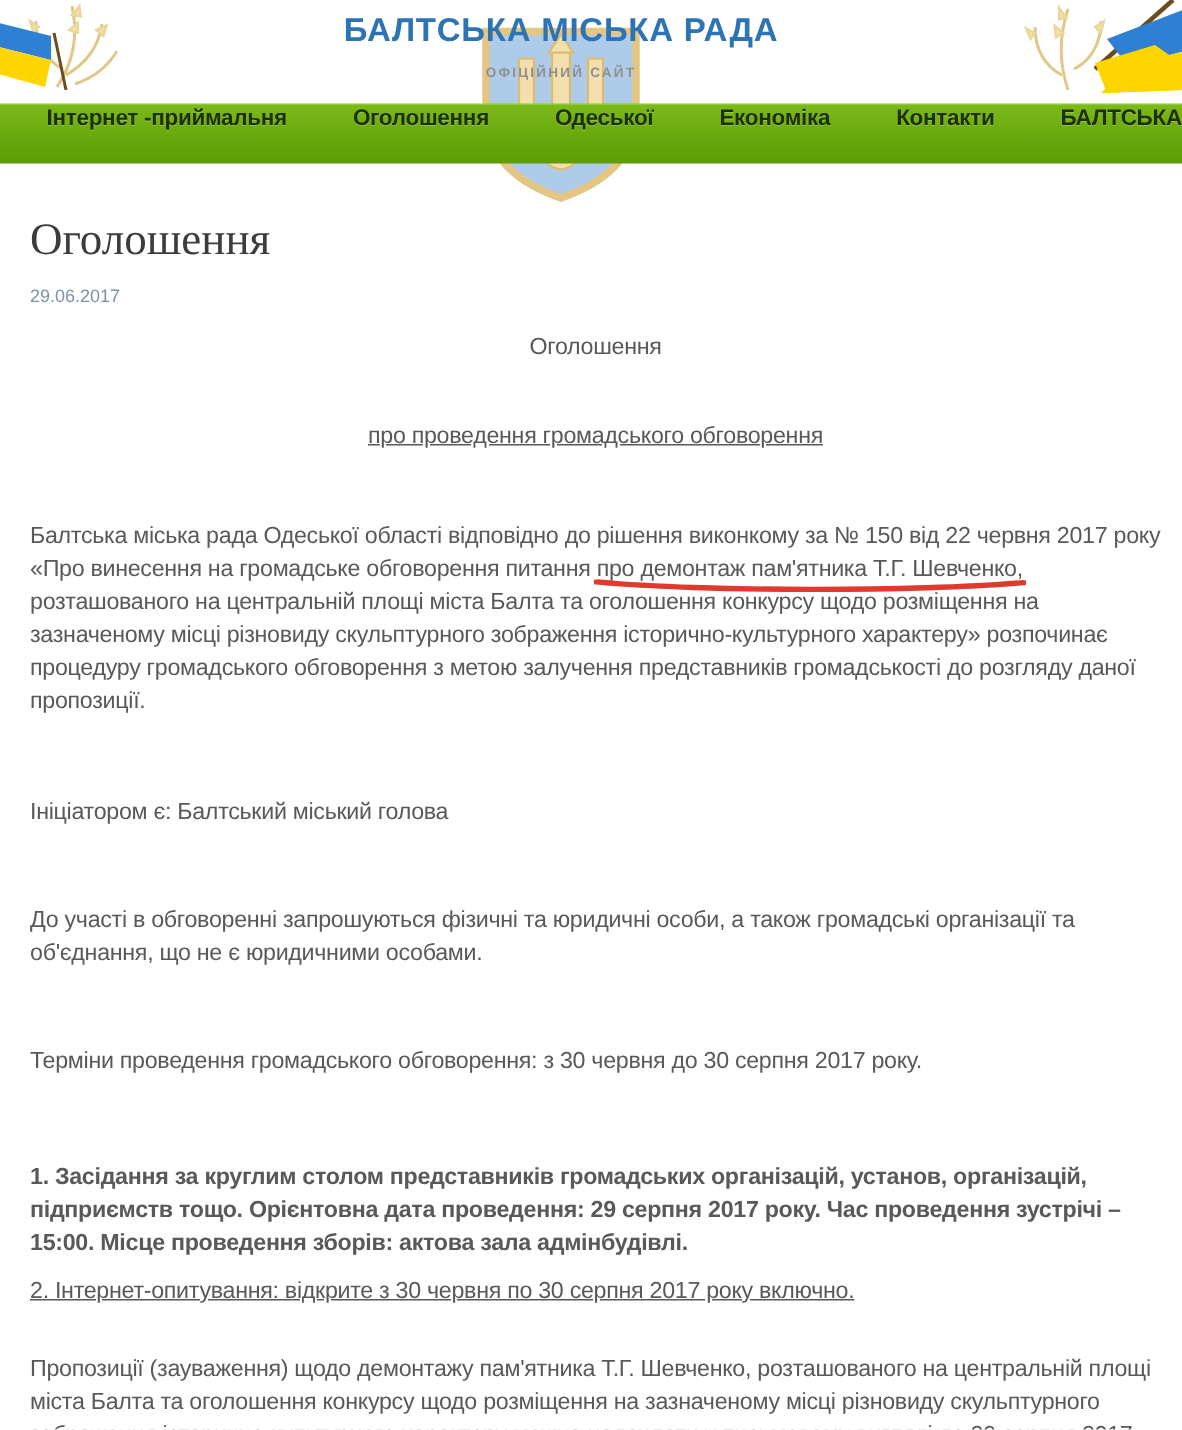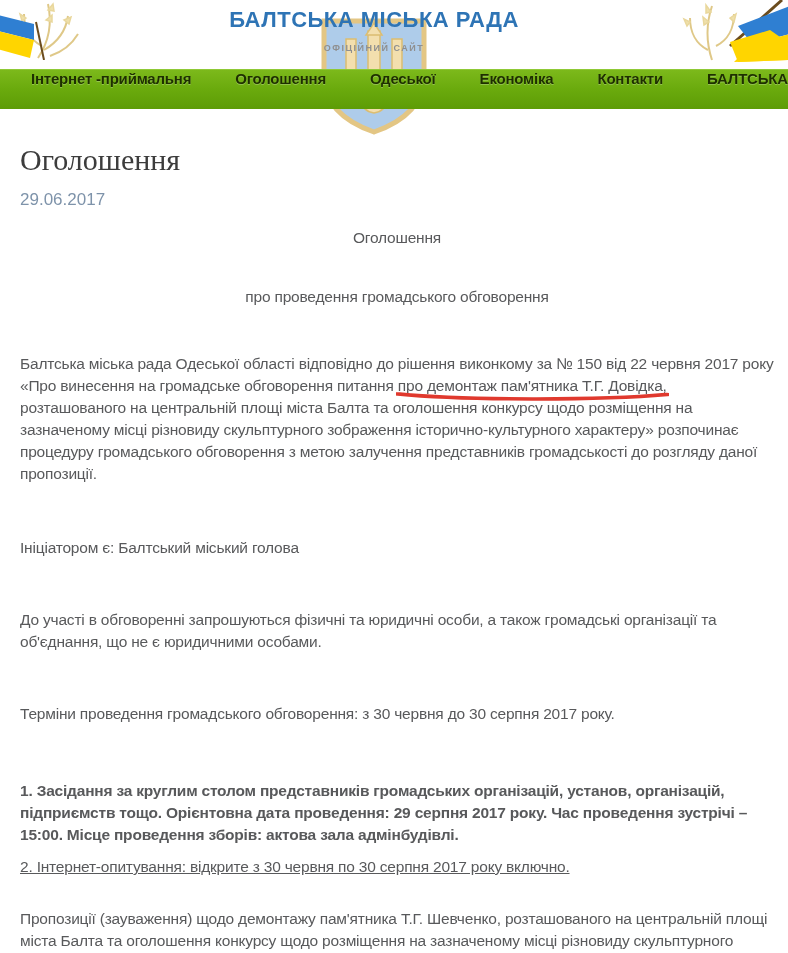--- a/index.html
+++ b/index.html
@@ -24,25 +24,25 @@
       border-top:1px solid #8fc936;}
   nav ul{list-style:none;margin:0;padding:0 0 0 16px;display:flex;align-items:flex-start;height:100%;}
   nav li{padding:0 15px;margin-right:14px;font-size:15px;font-weight:bold;
       color:#1e2f00;letter-spacing:-.2px;cursor:pointer;
       text-shadow:0 1px 0 rgba(255,255,255,.25);white-space:nowrap;}
 
   
   article{position:relative;z-index:2;padding:0 14px 0 20px;}
   h1{margin:34px 0 0 0;font-family:"Liberation Serif","DejaVu Serif",serif;
      font-weight:normal;font-size:30px;color:#3c3c3c;}
-  .date{margin-top:13px;font-size:17px;color:#7e93aa;}
+  .date{margin-top:13px;font-size:12px;color:#7e93aa;}
   p{margin:0;font-size:15.5px;line-height:22px;letter-spacing:-.2px;color:#58595b;}
   .centered{text-align:center;}
   .c-title{margin-top:17px;}
-  .c-sub{margin-top:37px;margin-bottom:45px;}
+  .c-sub{margin-top:37px;margin-bottom:45px;text-decoration:underline;}
   .p1{margin-bottom:52px;}
   .mb50{margin-bottom:50px;}
   .mb55{margin-bottom:55px;}
   .mb12{margin-bottom:12px;}
   .mb10{margin-bottom:10px;font-weight:bold;}
   .mb30{margin-bottom:30px;text-decoration:underline;}
   .mb22{margin-bottom:22px;}
 
   
   .annot{position:relative;white-space:nowrap;}
@@ -123,21 +123,21 @@
   </ul>
 </nav>
 
 <article>
   <h1>Оголошення</h1>
   <div class="date">29.06.2017</div>
 
   <p class="centered c-title">Оголошення</p>
   <p class="centered c-sub">про проведення громадського обговорення</p>
 
-  <p class="p1"><span>Балтська міська рада Одеської області відповідно до рішення виконкому за № 150 від 22 червня 2017 року   «Про винесення на громадське обговорення питання </span><span class="annot"><span>про демонтаж пам'ятника Т.Г. Довідка,</span><svg viewBox="0 0 100 10" preserveAspectRatio="none">
+  <p class="p1"><span>Балтська міська рада Одеської області відповідно до рішення виконкому за № 150 від 22 червня 2017 року   «Про винесення на громадське обговорення питання </span><span class="annot"><span>про демонтаж пам'ятника Т.Г. Шевченко,</span><svg viewBox="0 0 100 10" preserveAspectRatio="none">
           <path d="M1 3 C 25 9.5, 75 9.5, 99 3.5" fill="none" stroke="#e0392e" stroke-width="3.6" stroke-linecap="round"></path>
         </svg></span><span> розташованого на центральній площі міста Балта та оголошення конкурсу щодо розміщення на зазначеному місці різновиду скульптурного зображення історично-культурного характеру»  розпочинає  процедуру  громадського обговорення з метою залучення представників громадськості до розгляду  даної пропозиції.</span></p>
 
   <p class="mb50">Ініціатором  є: Балтський міський голова</p>
   <p class="mb50">До участі в обговоренні запрошуються фізичні та юридичні особи, а також громадські організації та об'єднання, що не є юридичними особами.</p>
   <p class="mb55">Терміни проведення громадського обговорення: з 30 червня  до 30 серпня 2017 року.</p>
   <p class="mb10">1. Засідання за круглим столом  представників  громадських організацій, установ, організацій, підприємств  тощо. Орієнтовна  дата проведення: 29 серпня 2017 року. Час проведення зустрічі – 15:00. Місце проведення зборів: актова зала адмінбудівлі.</p>
   <p class="mb30">2. Інтернет-опитування: відкрите з 30 червня  по 30 серпня 2017 року  включно.</p>
   <p class="mb22">Пропозиції (зауваження) щодо демонтажу пам'ятника Т.Г. Шевченко, розташованого на центральній площі міста Балта  та оголошення конкурсу щодо розміщення на зазначеному місці  різновиду скульптурного зображення історично-культурного характеру   можна надсилати у письмовому вигляді до 29 серпня 2017 року  включно  на адресу:</p>
 

